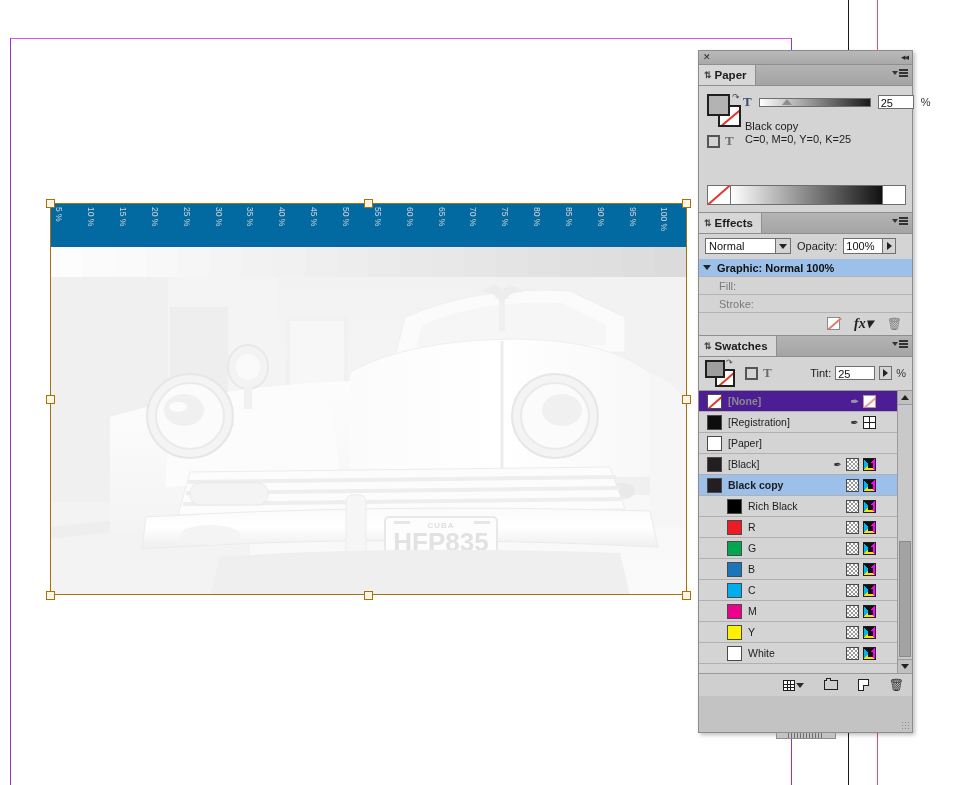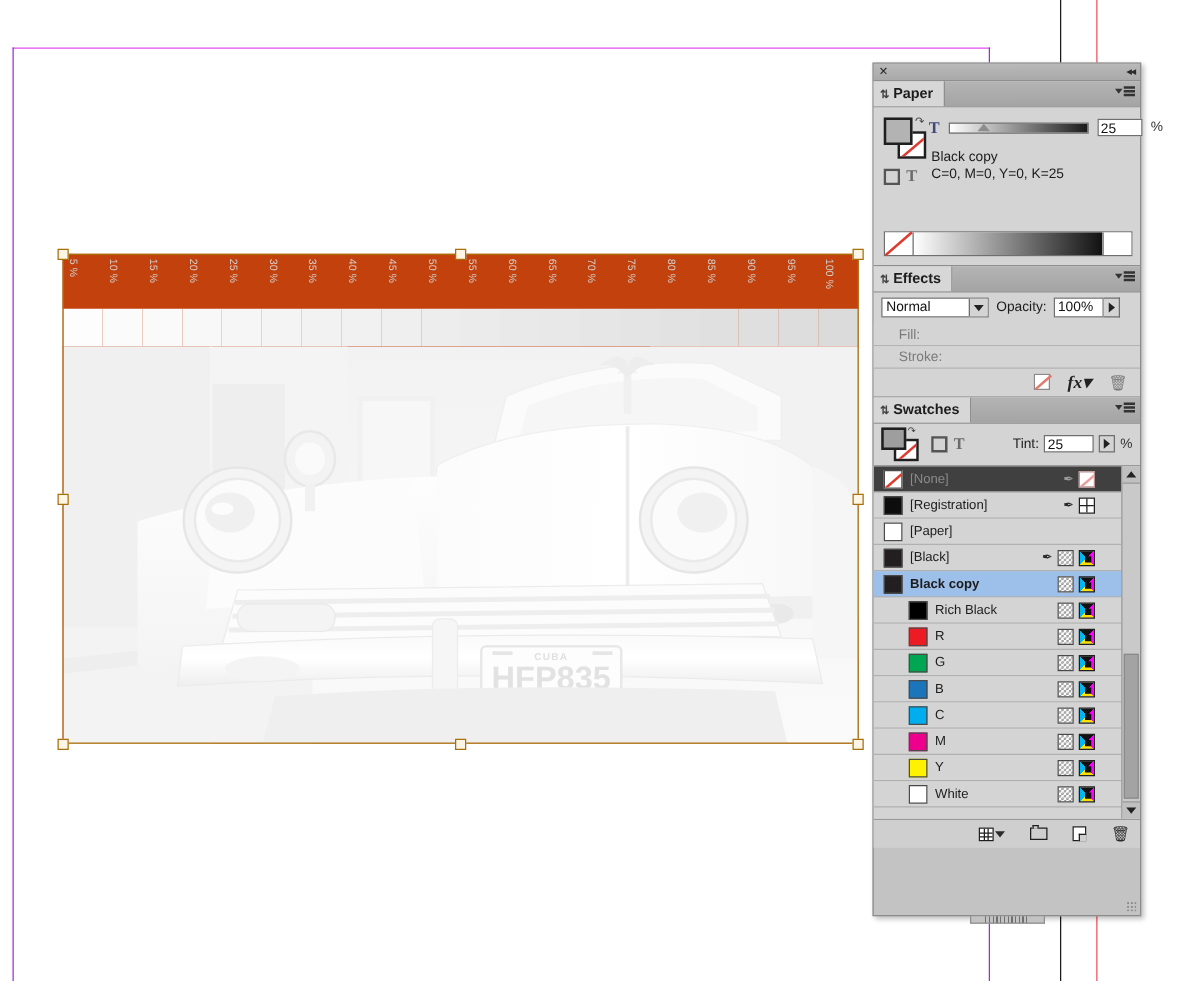--- a/index.html
+++ b/index.html
@@ -15,21 +15,21 @@
   #canvas { position:absolute; left:0; top:0; width:954px; height:785px; background:#ffffff; }
 
   .guide-magenta-h { position:absolute; background:#e34ff0; height:1px; }
   .guide-magenta-v { position:absolute; background:#9b30d9; width:1px; }
   .guide-black-v   { position:absolute; background:#1a1a1a; width:1px; }
   .guide-red-v     { position:absolute; background:#ef4e5e; width:1px; }
 
   
   #frame {
     position:absolute; left:50px; top:203px; width:637px; height:392px;
-    overflow:hidden; background:#c2410c;
+    overflow:hidden; background:#0369a1;
   }
   #frame-border {
     position:absolute; left:50px; top:203px; width:637px; height:392px;
     border:1px solid #a8700b; box-sizing:border-box; pointer-events:none;
   }
   .handle {
     position:absolute; width:9px; height:9px; background:#fdf6e6;
     border:1px solid #a8700b; box-sizing:border-box;
   }
 
@@ -189,21 +189,21 @@
   #swatch-list {
     background:#d4d4d4; height:282px; position:relative; overflow:hidden;
     border-top:1px solid #9a9a9a;
   }
   .sw-row {
     height:20px; display:flex; align-items:center;
     border-bottom:1px solid #b0b0b0; background:#d4d4d4;
     font-size:10.5px; color:#1c1c1c; position:relative; padding-right:22px;
   }
   .sw-row.selected { background:#9cc0ea; font-weight:bold; }
-  .sw-row.none-row { background:#404040; color:#8a8a8a; }
+  .sw-row.none-row { background:#4c1d95; color:#8a8a8a;font-weight:bold; }
   .sw-chip { width:15px; height:15px; border:1px solid #4a4a4a; box-sizing:border-box; margin-left:8px; flex:0 0 auto;}
   .sw-chip.none { background:#fff; position:relative; overflow:hidden;}
   .sw-chip.none:after{content:"";position:absolute;left:-2px;top:6px;width:20px;height:2px;background:#e03a2f;transform:rotate(-41deg);}
   .sw-name { margin-left:6px; flex:1 1 auto; white-space:nowrap; }
   .sw-icons { position:absolute; right:22px; top:0; height:100%; display:flex; align-items:center; gap:4px; }
   .ic-pen { font-size:10px; color:#2a2a2a; line-height:13px; }
   .ic-checker {
     width:13px;height:13px;border:1px solid #4a4a4a;box-sizing:border-box;
     background-image:
       linear-gradient(45deg,#9a9a9a 25%,transparent 25%,transparent 75%,#9a9a9a 75%),
@@ -514,20 +514,24 @@
           <span class="lbl">Opacity:</span>
           <span style="display:flex;">
             <span class="opacity-field">100%</span>
             <span class="opacity-btn">
                 <span class="tri-right"></span>
               </span>
           </span>
         </div>
 
         <div id="effects-rows">
+            <div class="eff-row selected">
+              <span class="eff-disclose"></span>
+              <span>Graphic: Normal 100%</span>
+            </div>
             <div class="eff-row sub">
               <span>Fill:</span>
             </div>
             <div class="eff-row sub">
               <span>Stroke:</span>
             </div>
           </div>
 
 
         <div class="eff-btns">

